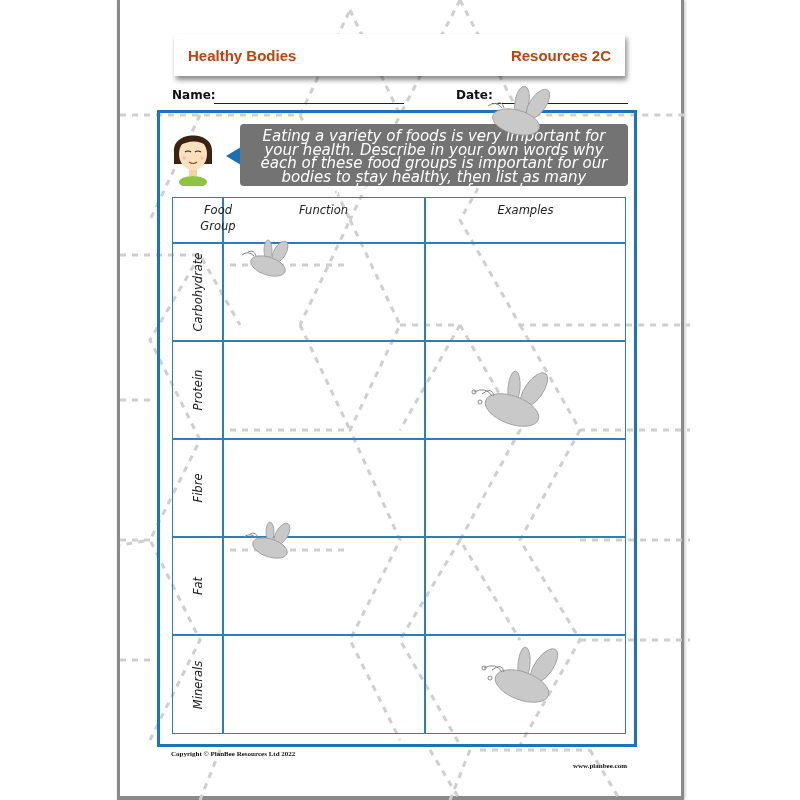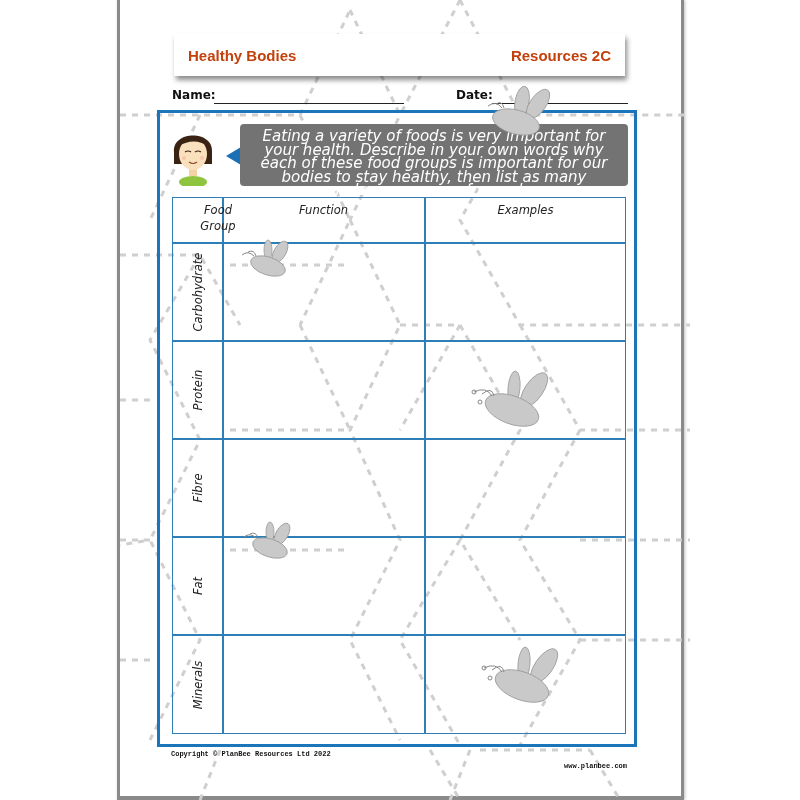--- a/index.html
+++ b/index.html
@@ -59,21 +59,21 @@
     display: flex; align-items: center; justify-content: center;
   }
   .row-label span {
     display: block; transform: rotate(-90deg); white-space: nowrap;
     font-family: "DejaVu Sans", sans-serif; font-style: italic; font-size: 11.5px; color: #222;
   }
 
   .bee { position: absolute; pointer-events: none; }
 
   .footer-left, .footer-right {
-    position: absolute; top: 750px; font-family: Liberation Mono, monospace; font-weight: bold; font-size: 7px; color: #111;
+    position: absolute; top: 750px; font-family: Liberation Serif, serif; font-weight: bold; font-size: 7px; color: #111;
   }
   .footer-left { left: 171px; }
   .footer-right { right: 173px; margin-top: 12px; }
 </style>
 </head>
 <body>
 
 <div class="page"></div>
 
 <svg class="bg-lines" viewBox="0 0 800 800">

